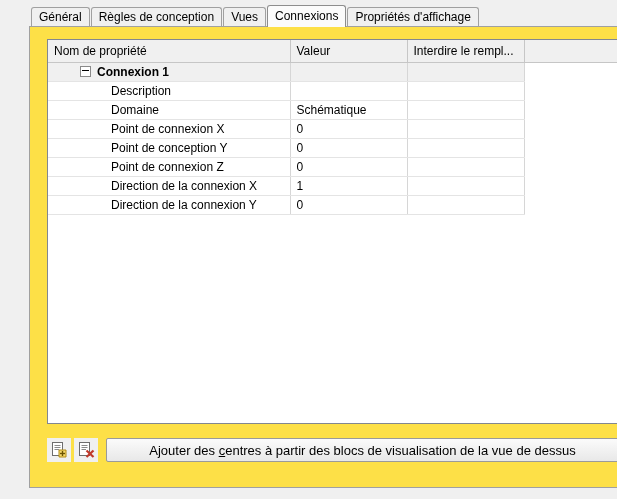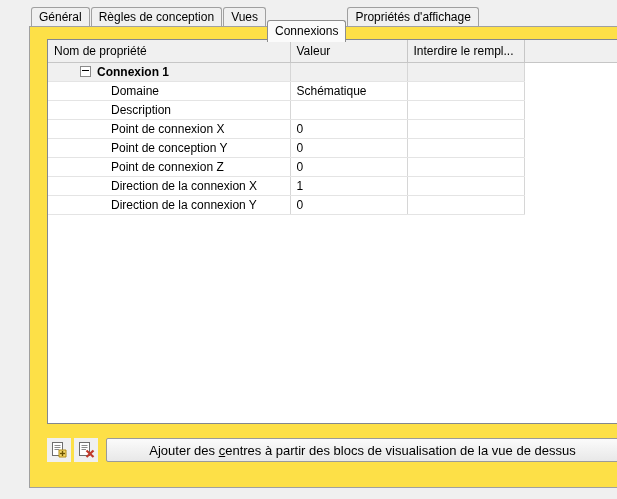--- a/index.html
+++ b/index.html
@@ -47,21 +47,21 @@
     color: #000;
     white-space: nowrap;
     box-sizing: border-box;
   }
   .tab.selected {
     height: 22px;
     line-height: 21px;
     background: #fbfbfb;
     border-color: #8d8d8d;
     position: relative;
-    top: 16px;
+    top: 1px;
     z-index: 6;
     font-weight: normal;
   }
 
   
   .tabpage {
     position: absolute;
     left: 5px;
     top: 26px;
     width: 606px;
@@ -246,36 +246,36 @@
             </td>
             <td class="c2"></td>
             <td class="c3"></td>
             <td class="c4"></td>
           </tr>
 
           <tr>
             <td class="c1">
               <div class="name-cell">
                   <span class="indent"></span>
+                  <span>Description</span>
+                </div>
+            </td>
+            <td class="c2"></td>
+            <td class="c3"></td>
+            <td class="c4"></td>
+          </tr>
+
+          <tr>
+            <td class="c1">
+              <div class="name-cell">
+                  <span class="indent"></span>
                   <span>Domaine</span>
                 </div>
             </td>
             <td class="c2">Schématique</td>
-            <td class="c3"></td>
-            <td class="c4"></td>
-          </tr>
-
-          <tr>
-            <td class="c1">
-              <div class="name-cell">
-                  <span class="indent"></span>
-                  <span>Description</span>
-                </div>
-            </td>
-            <td class="c2"></td>
             <td class="c3"></td>
             <td class="c4"></td>
           </tr>
 
           <tr>
             <td class="c1">
               <div class="name-cell">
                   <span class="indent"></span>
                   <span>Point de connexion X</span>
                 </div>

